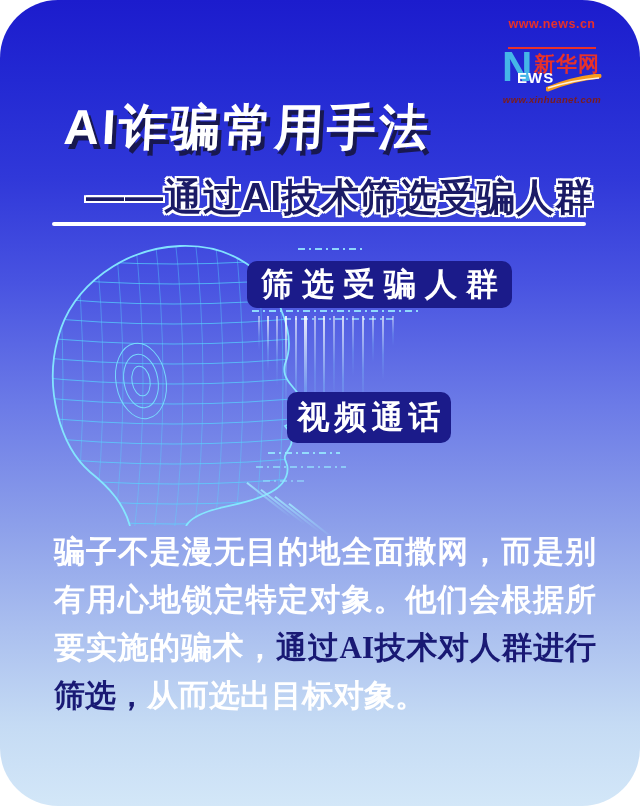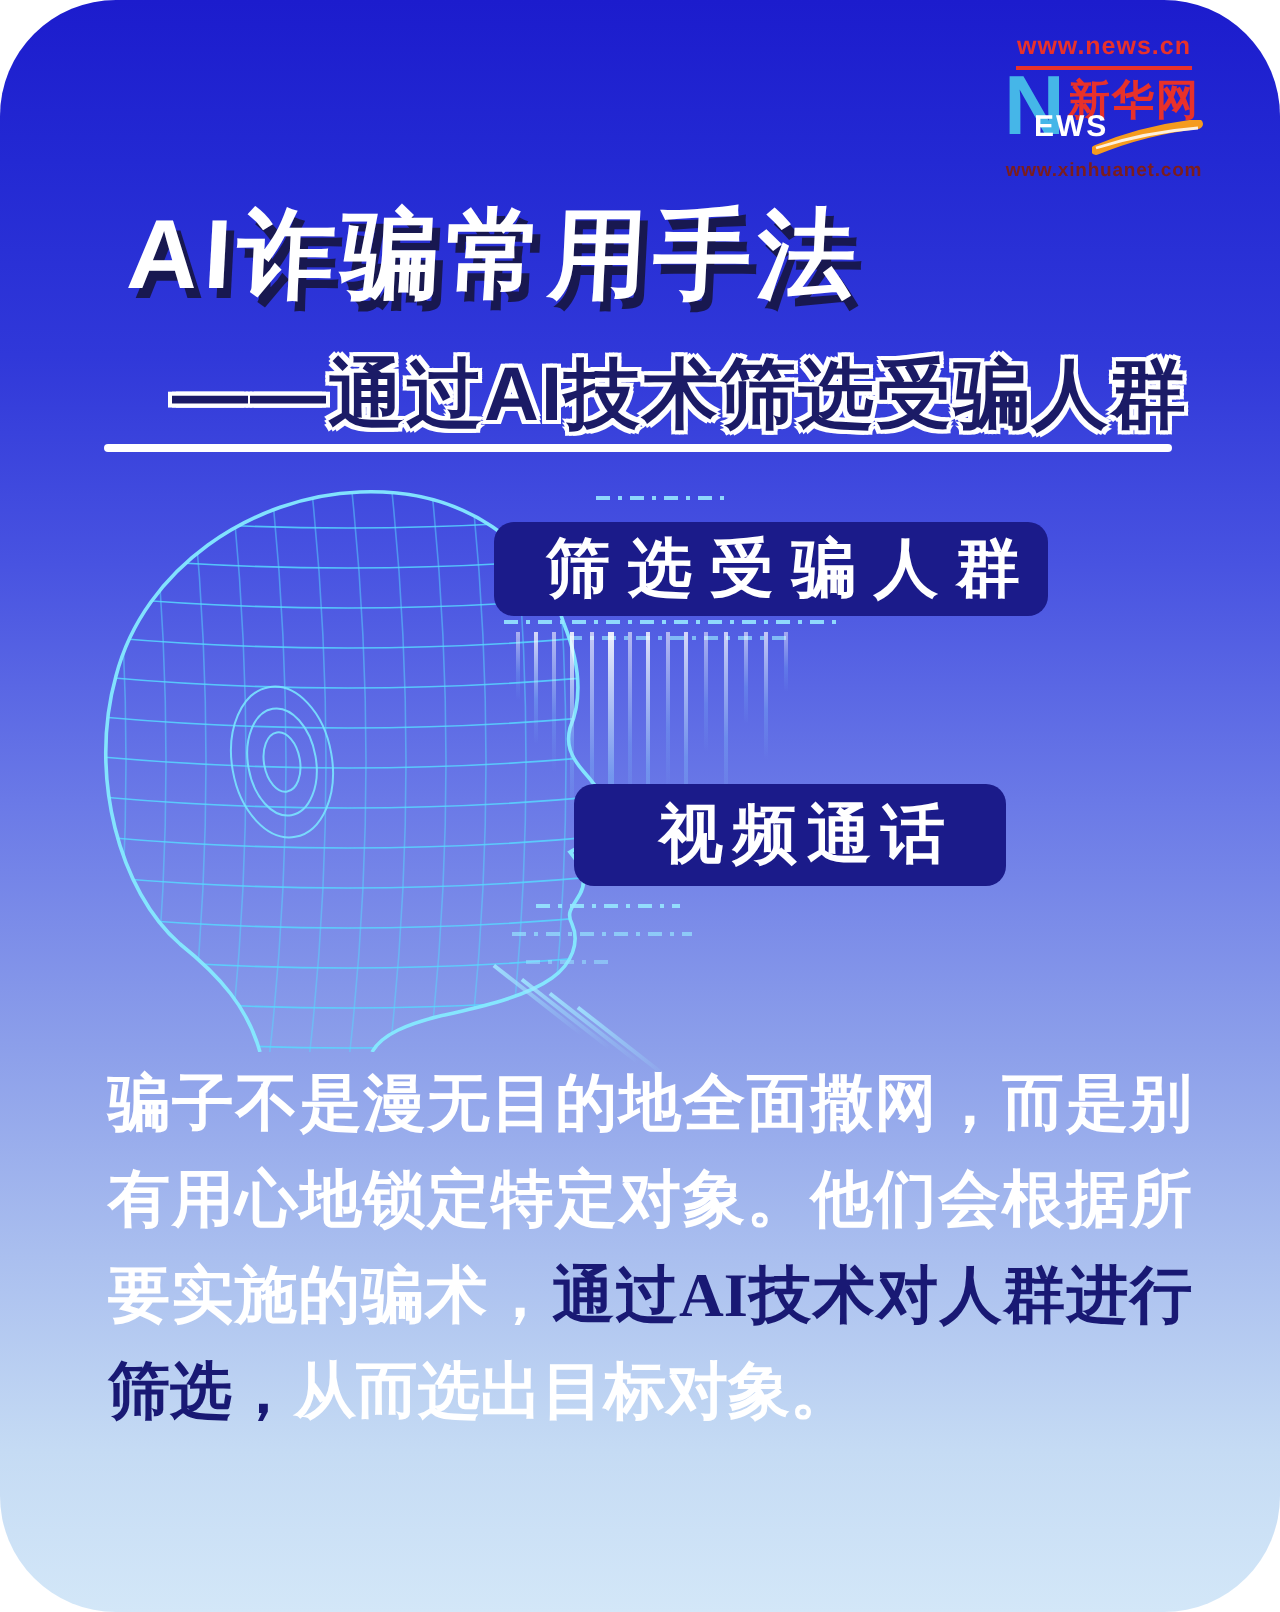--- a/index.html
+++ b/index.html
@@ -23,32 +23,32 @@
       #c5dbf4 90%,
       var(--card-bottom,#d3e7f8) 100%);
     overflow:hidden;
   }
 
   
   .logo{position:absolute;top:14px;right:36px;width:104px;text-align:center;}
   .logo .url-top{
     display:inline-block;color:var(--brand-red,#e8312a);
     font-size:12.5px;font-weight:bold;letter-spacing:.5px;
-    border-bottom:2px solid var(--brand-red,#e8312a);padding-bottom:3px;
+    border-bottom:2px solid var(--brand-red,#e8312a);padding-bottom:16px;
   }
   .logo .mark{position:relative;width:104px;height:44px;margin-top:1px;}
   .logo .n{position:absolute;left:2px;top:-4px;font-size:42px;line-height:1;
     font-weight:900;color:var(--brand-cyan,#45b6e8);}
   .logo .cn{position:absolute;left:34px;top:0;font-size:21px;font-weight:900;
     color:var(--brand-red,#e8312a);letter-spacing:1px;}
   .logo .ews{position:absolute;left:17px;top:19px;font-size:15px;font-weight:900;
     color:#ffffff;letter-spacing:1px;}
   .logo .swoosh{position:absolute;left:46px;top:24px;}
   .logo .url-bottom{color:var(--url-maroon,#7b1d1d);font-size:9.5px;
-    font-weight:bold;letter-spacing:.4px;margin-top:0;}
+    font-weight:bold;letter-spacing:.4px;margin-top:0;font-style:italic;}
 
   
   .title{
     position:absolute;left:62px;top:95px;
     font-size:49px;font-weight:900;color:#ffffff;letter-spacing:3px;
     transform:skewX(-3deg);transform-origin:left bottom;
     text-shadow:4px 5px 0 var(--title-shadow,#181850);
     white-space:nowrap;
   }
   .subtitle{
@@ -75,25 +75,25 @@
       rgba(140,220,255,.35) 60%,rgba(140,220,255,0));}
   .diags{position:absolute;left:262px;top:470px;width:90px;height:70px;}
   .diags i{position:absolute;width:2px;height:56px;transform:rotate(-52deg);
     background:linear-gradient(180deg,rgba(160,230,255,.9),rgba(160,230,255,0));}
 
   
   .tag{
     position:absolute;display:flex;align-items:center;justify-content:center;
     background:var(--accent-navy,#1b1b8a);color:#ffffff;
     font-family:"Liberation Serif","DejaVu Serif",serif;
-    font-weight:700;border-radius:10px;padding-left:12px;
+    font-weight:700;border-radius:10px;
   }
   .tag-1{left:247px;top:261px;width:265px;height:47px;font-size:32px;letter-spacing:9px;text-indent:9px;}
   .tag-2{left:398px;top:329px;width:187px;height:55px;font-size:34px;letter-spacing:8px;text-indent:8px;border-radius:12px;}
-  .tag-3{left:287px;top:392px;width:204px;height:51px;font-size:32px;letter-spacing:5px;text-indent:5px;}
+  .tag-3{left:287px;top:392px;width:164px;height:51px;font-size:32px;letter-spacing:5px;text-indent:5px;}
 
   
   .body-text{
     position:absolute;left:54px;top:528px;width:542px;
     font-family:"Liberation Serif","DejaVu Serif",serif;
     font-size:31px;line-height:48px;color:#ffffff;font-weight:700;
     text-align:justify;
   }
   .body-text .hl{color:var(--highlight-navy,#191974);}
 </style>

